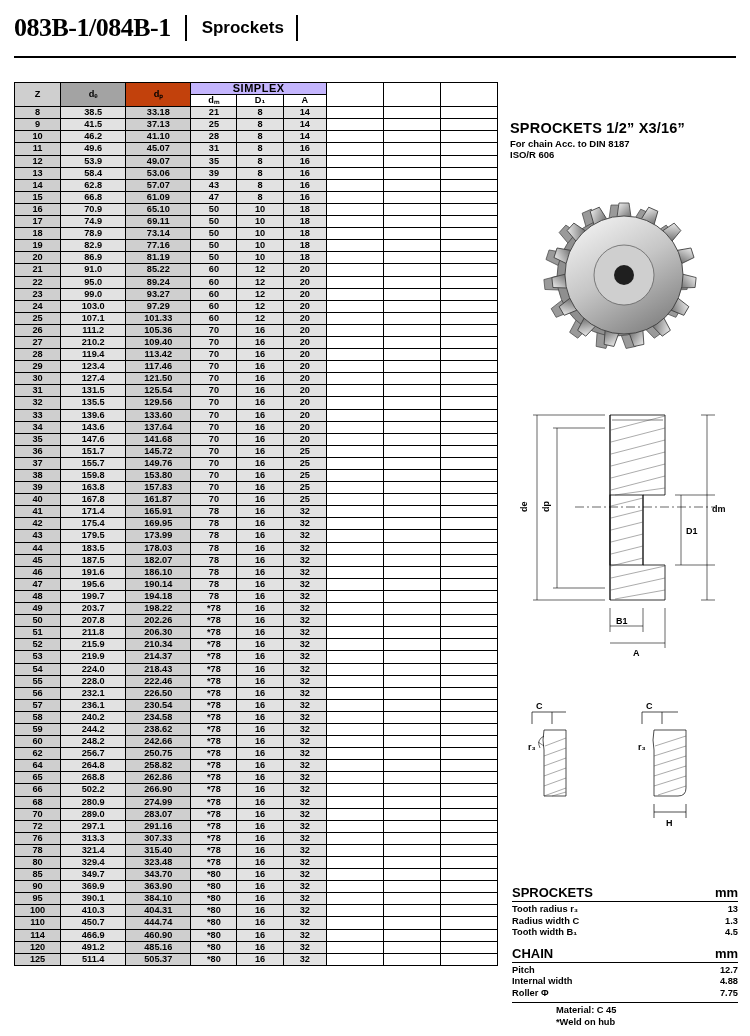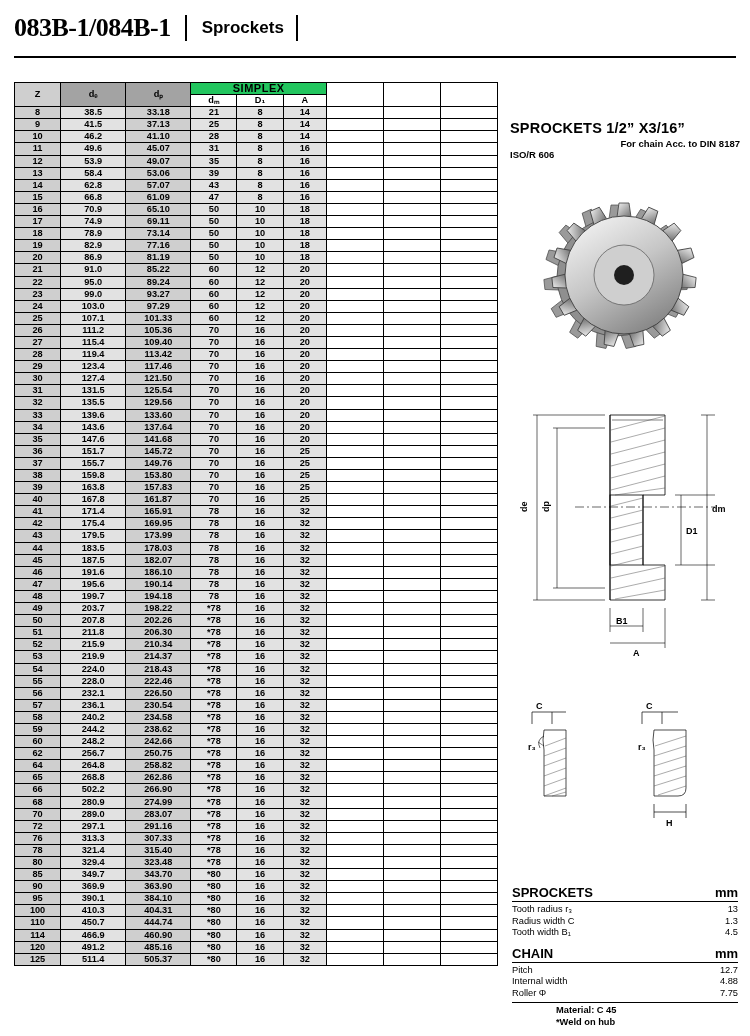--- a/index.html
+++ b/index.html
@@ -120,21 +120,21 @@
   .right-col {
     position: absolute;
     left: 510px; top: 120px;
     width: 230px;
   }
   .rc-title {
     font-size: 14.5px;
     font-weight: bold;
     letter-spacing: 0.2px;
   }
-  .rc-line { font-size: 9.5px; font-weight: bold; margin-top:2px;text-align:right; }
+  .rc-line { font-size: 9.5px; font-weight: bold; margin-top:2px; }
   .rc-line2 { font-size: 9.5px; font-weight: bold; }
 
   
   .sprocket-pic {
     position: absolute;
     left: 520px; top: 195px;
     width: 220px; height: 165px;
   }
 
   
@@ -153,21 +153,21 @@
   }
   .bb-head {
     display:flex; justify-content: space-between;
     font-size: 13px; font-weight: bold;
     border-bottom: 1.6px solid #000;
     padding-bottom: 1px;
     margin-bottom: 2px;
   }
   .bb-row {
     display:flex; justify-content: space-between;
-    font-weight: normal;
+    font-weight: bold;
     line-height: 11.5px;
     gap: 10px;
   }
   .bb-gap { height: 7px; }
   .bb-note { font-weight: bold; line-height: 11.5px; margin-left: 44px; }
   .bb-hr { border-top: 1.6px solid #000; margin: 3px 0 2px; }
 </style>
 </head>
 <body>
 
@@ -179,22 +179,22 @@
 
 </div>
 <div class="header-rule"></div>
 
 <div class="table-wrap">
   <table class="spec">
     <thead>
       <tr>
         <th class="colz hdr-row" rowspan="2" style="background:#cfcfcf;">Z</th>
         <th class="colde hdr-row" rowspan="2" style="background:#a3a3a3;">dₑ</th>
-        <th class="coldp hdr-row" rowspan="2" style="background:#a3a3a3;">dₚ</th>
-        <th class="simplex-th hdr-row" colspan="3" style="background:#22c55e;">SIMPLEX</th>
+        <th class="coldp hdr-row" rowspan="2" style="background:#c2410c;">dₚ</th>
+        <th class="simplex-th hdr-row" colspan="3" style="background:#c4b5fd;">SIMPLEX</th>
         <th class="blank" rowspan="2"></th>
         <th class="blank" rowspan="2"></th>
         <th class="blank" rowspan="2"></th>
       </tr>
       <tr>
         <th class="coldm hdr-row">dₘ</th>
         <th class="cold1 hdr-row">D₁</th>
         <th class="cola hdr-row">A</th>
       </tr>
     </thead>
@@ -403,21 +403,21 @@
           <td class="dpcell">105.36</td>
           <td class="dmcell">70</td>
           <td class="d1cell">16</td>
           <td class="acell">20</td>
           <td class="blankcell"></td>
           <td class="blankcell"></td>
           <td class="blankcell"></td>
         </tr>
         <tr class="group-end">
           <td class="zcell">27</td>
-          <td class="decell">115.4</td>
+          <td class="decell">210.2</td>
           <td class="dpcell">109.40</td>
           <td class="dmcell">70</td>
           <td class="d1cell">16</td>
           <td class="acell">20</td>
           <td class="blankcell"></td>
           <td class="blankcell"></td>
           <td class="blankcell"></td>
         </tr>
         <tr>
           <td class="zcell">28</td>

